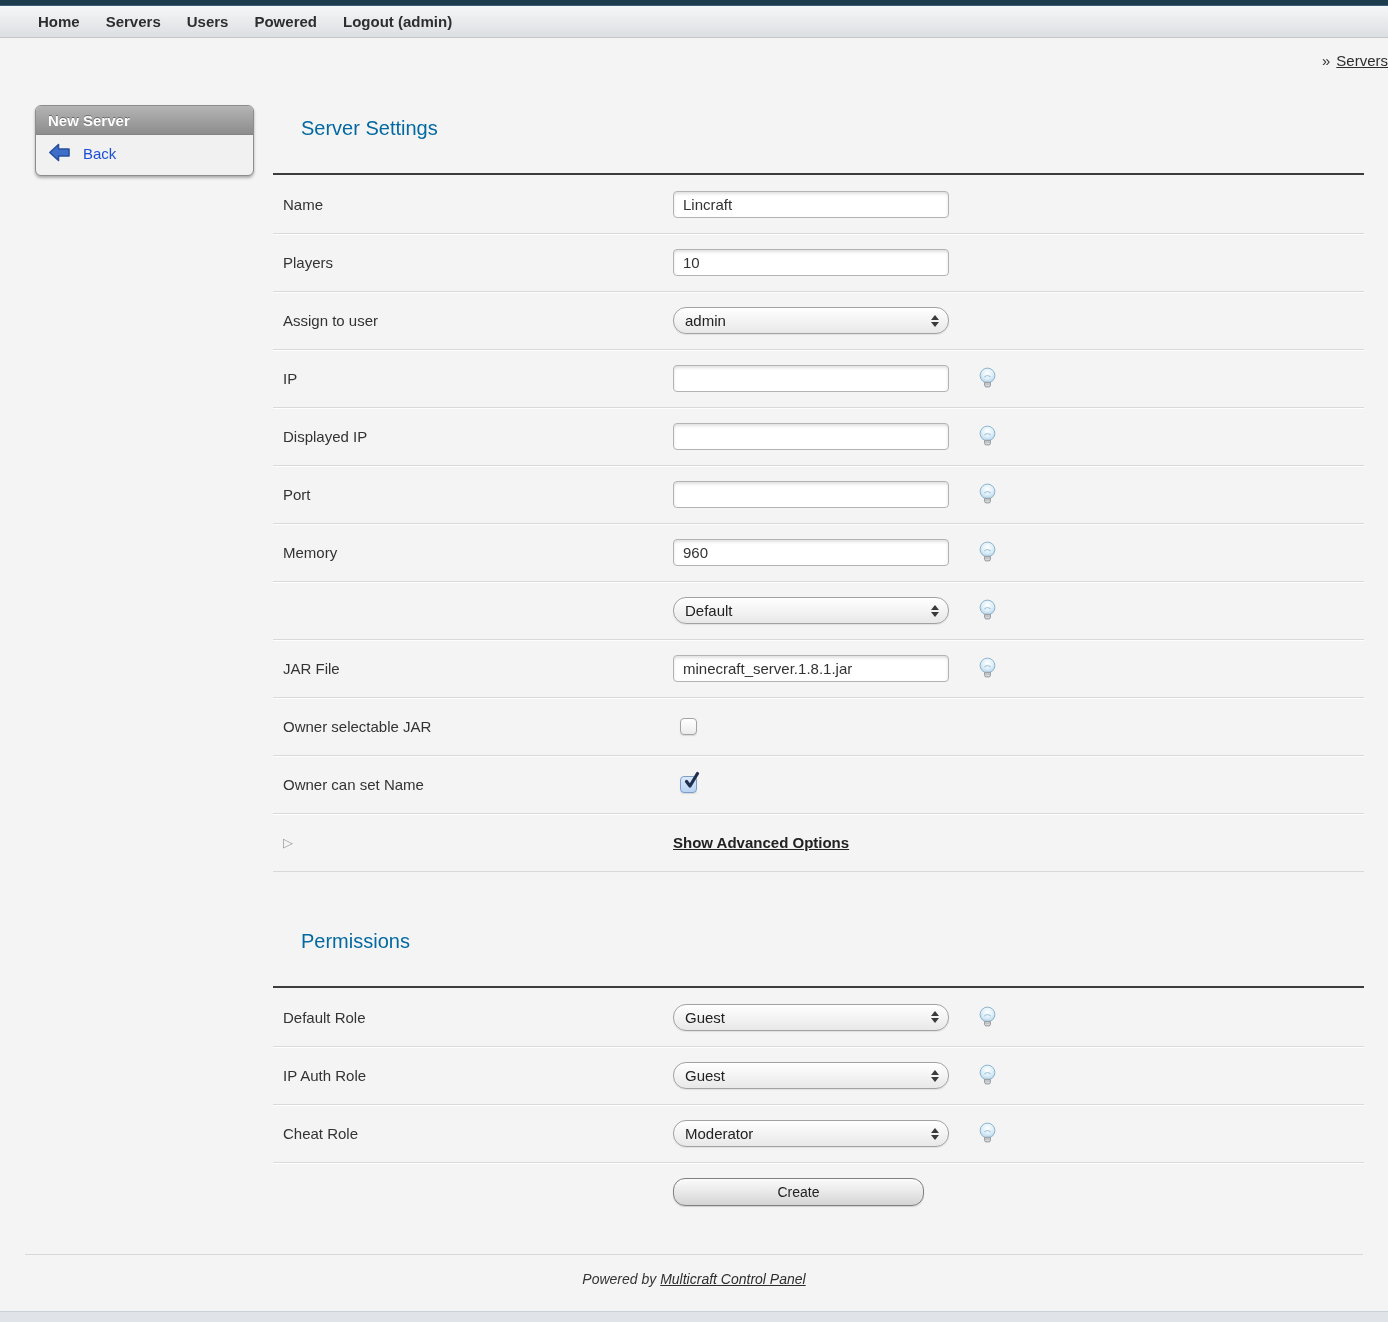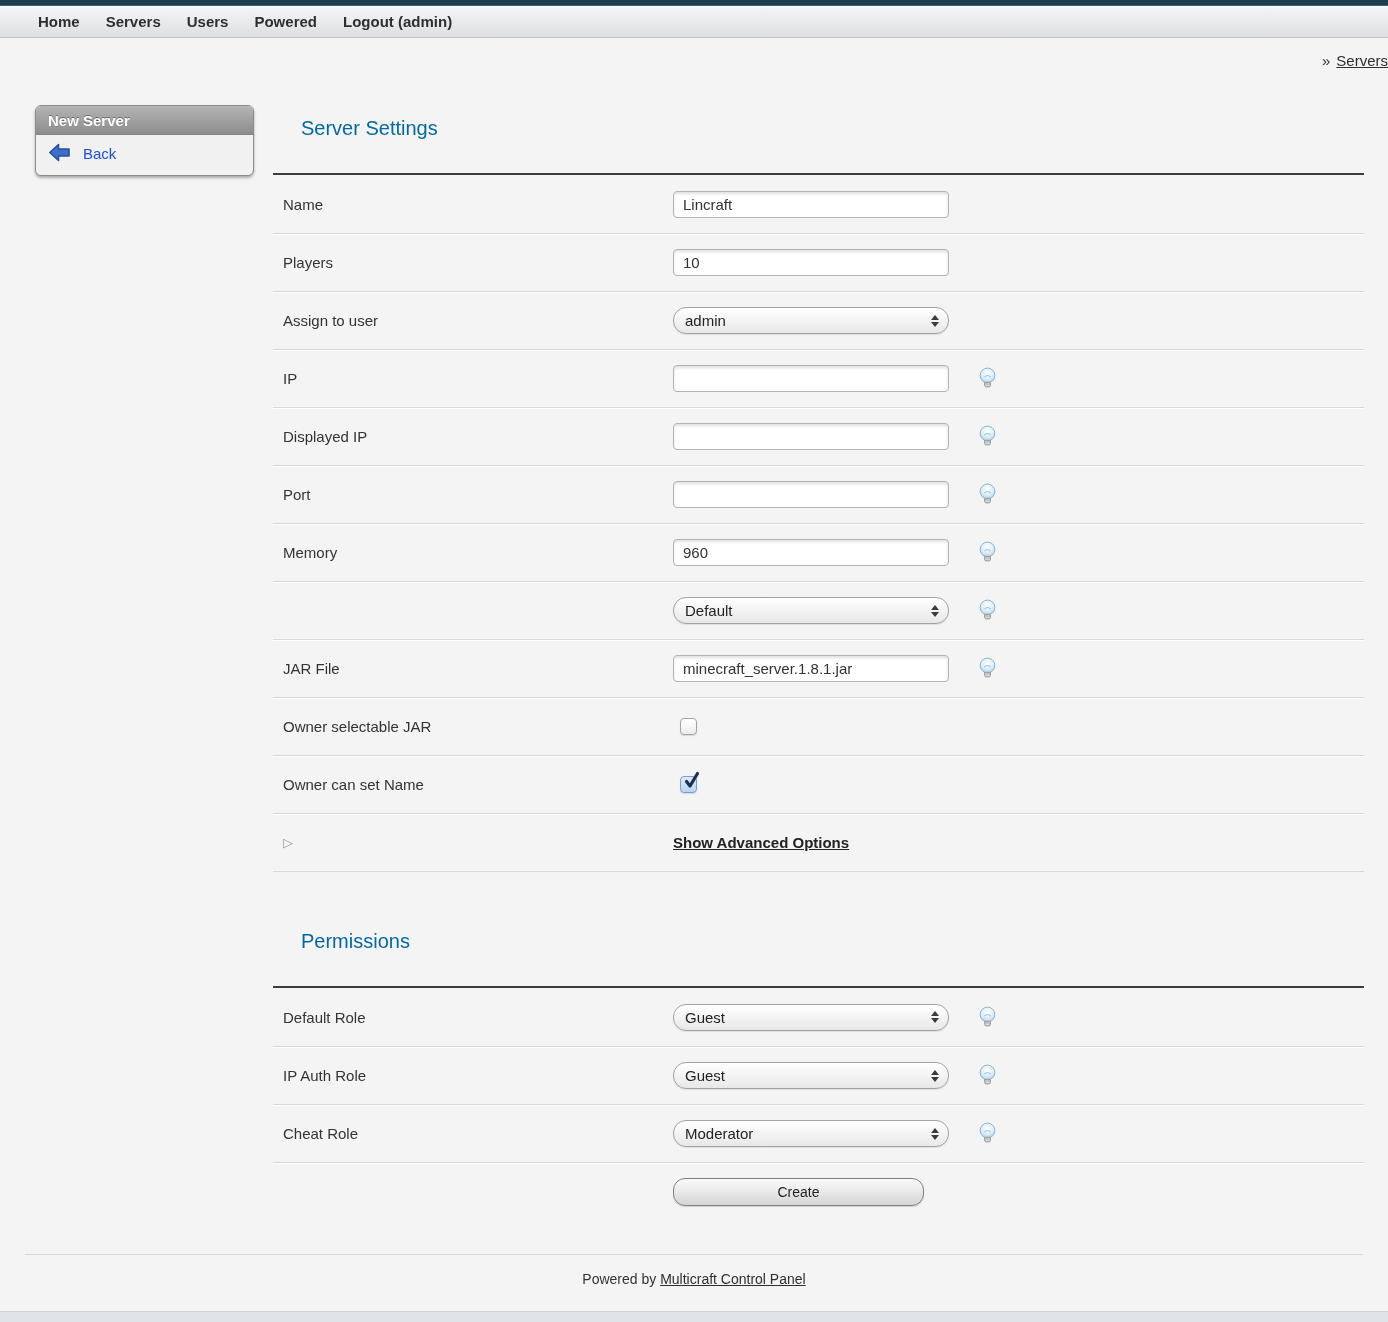--- a/index.html
+++ b/index.html
@@ -145,21 +145,21 @@
     border: 1px solid #7f7f7f; border-radius: 12px;
     background: linear-gradient(#fbfbfb, #d5d5d5);
     box-shadow: 0 1px 1px rgba(0,0,0,0.15);
     font-family: "Liberation Sans", sans-serif;
     font-size: 14px; color: #222;
     cursor: pointer;
   }
 
   
   .footer-divider { margin: 32px 25px 0 25px; border-top: 1px solid #d8d8d8; }
-  .footer { text-align: center; padding: 16px 0 10px 0; font-size: 14px; color: #333; }
+  .footer { text-align: center; padding: 16px 0 10px 0; font-size: 14px; color: #333; font-style: italic; }
   .footer a { color: #2e2e2e; text-decoration: underline; cursor: pointer; }
   .bottomstrip { margin-top: 14px; height: 12px; background: #e0e4e8; border-top: 1px solid #ccd1d6; }
 
   .hidden-defs { position: absolute; width: 0; height: 0; overflow: hidden; }
 </style>
 </head>
 <body>
 
 <svg class="hidden-defs" aria-hidden="true">
   <defs>

